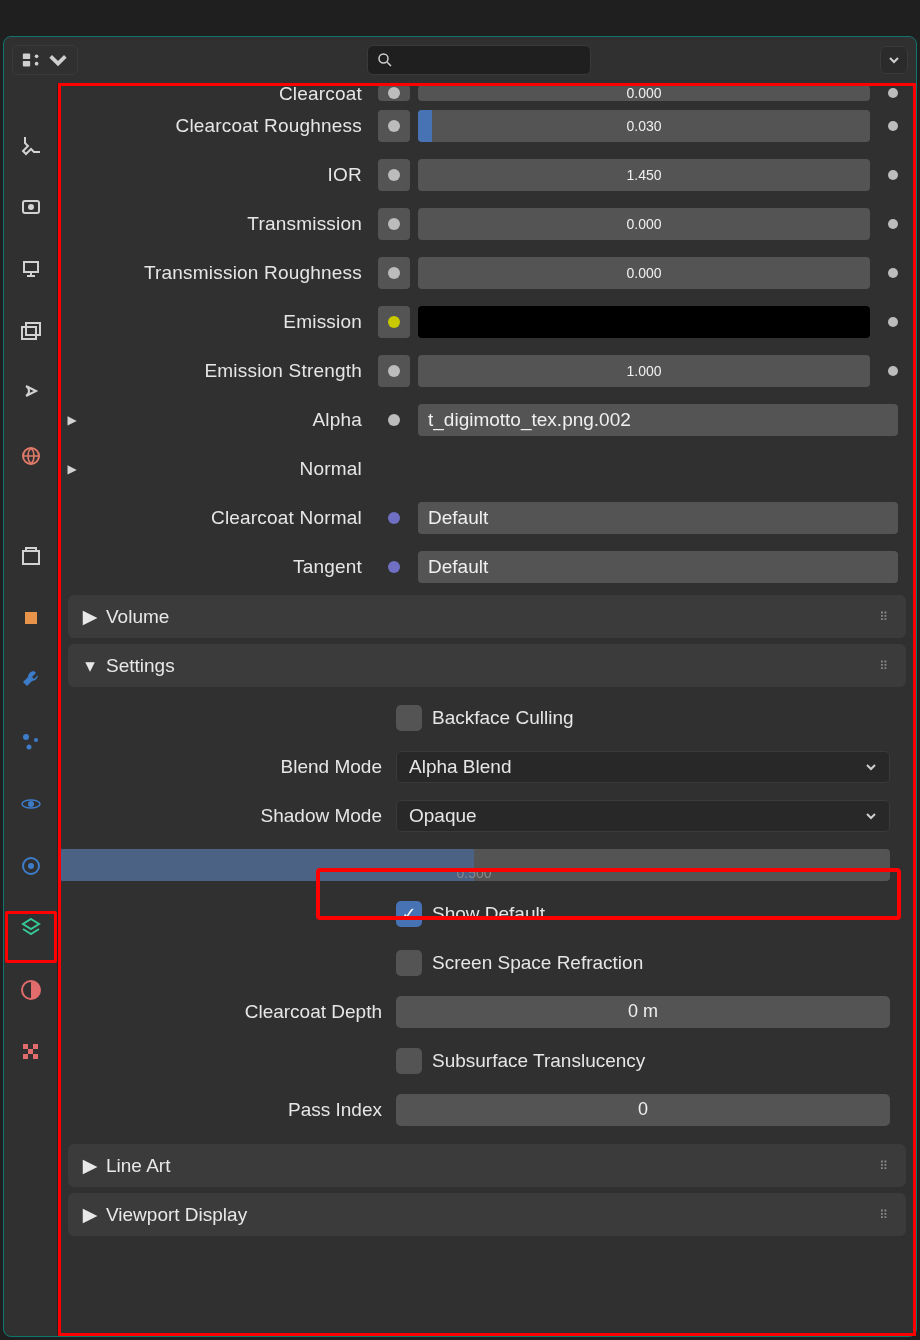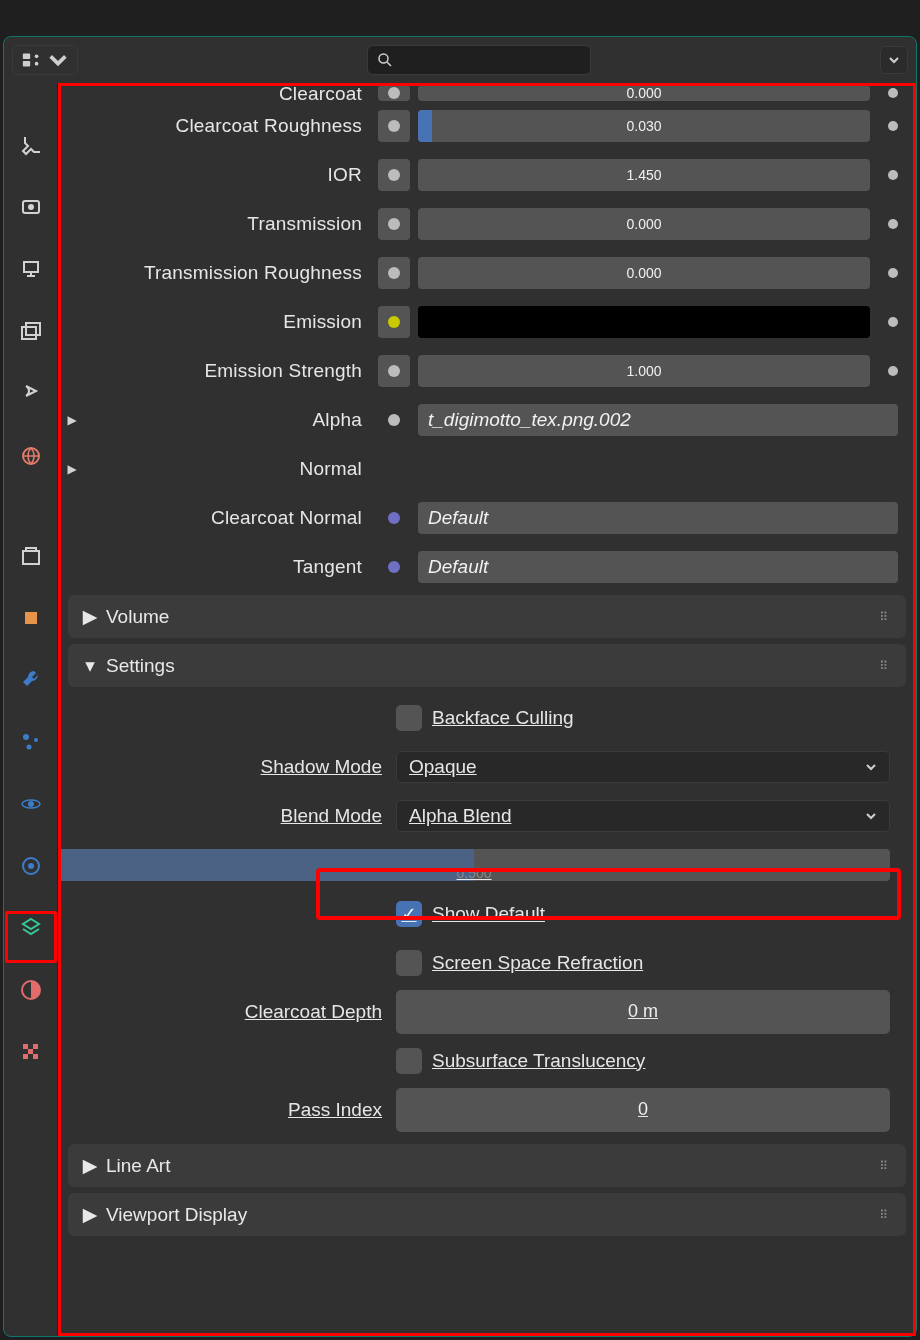--- a/index.html
+++ b/index.html
@@ -171,21 +171,20 @@
   }
   .slider span { position:relative; z-index:1; }
   .linkfield {
     flex:1; height:32px;
     background:#545454;
     border-radius:4px;
     display:flex; align-items:center;
     color:#f0f0f0;
     font-size:19px;
     padding:0 10px;
-    font-style:italic;
   }
   .blackfield {
     flex:1; height:32px;
     background:#000;
     border-radius:4px;
   }
   .trail-dot {
     width:10px; height:10px; border-radius:50%;
     background:#bcbcbc;
     margin-left:10px;
@@ -205,21 +204,20 @@
   .section .chev { width:16px; display:inline-block; text-align:center; }
   .drag-dots {
     position:absolute; right:16px; top:50%; transform:translateY(-50%);
     color:#8a8a8a;
     font-size:12px;
     letter-spacing:2px;
     line-height:6px;
   }
   .settings-block {
     padding:6px 8px 0 0;
-    text-decoration:underline;
   }
   .srow {
     display:flex;
     align-items:center;
     height:49px;
     padding:0 18px 0 0;
   }
   .srow .label {
     width:338px;
     text-align:right;
@@ -255,21 +253,21 @@
     flex:1; height:32px;
     background:#282828;
     border:1px solid #3a3a3a;
     border-radius:5px;
     display:flex; align-items:center; justify-content:space-between;
     padding:0 12px;
     font-size:19px;
     color:#e6e6e6;
   }
   .num {
-    flex:1; height:44px;
+    flex:1; height:32px;
     background:#545454;
     border-radius:5px;
     display:flex; align-items:center; justify-content:center;
     font-size:18px;
     color:#f0f0f0;
   }
 </style>
 </head>
 <body>
 
@@ -557,44 +555,44 @@
 
         <div class="srow">
           <div class="label"></div>
           <div class="control">
             <div class="checkbox"></div>
             <div class="checklabel">Backface Culling</div>
           </div>
         </div>
 
         <div class="srow">
+          <div class="label">Blend Mode</div>
+          <div class="control">
+            <div class="dropdown">
+              <span>Alpha Blend</span>
+              <svg viewBox="0 0 12 12" width="12" height="12">
+                  <path d="M2 4l4 4 4-4" stroke="#cfcfcf" stroke-width="2" fill="none"></path>
+                </svg>
+            </div>
+          </div>
+        </div>
+
+        <div class="srow">
           <div class="label">Shadow Mode</div>
           <div class="control">
             <div class="dropdown">
               <span>Opaque</span>
               <svg viewBox="0 0 12 12" width="12" height="12">
                   <path d="M2 4l4 4 4-4" stroke="#cfcfcf" stroke-width="2" fill="none"></path>
                 </svg>
             </div>
           </div>
         </div>
 
         <div class="srow">
-          <div class="label">Blend Mode</div>
-          <div class="control">
-            <div class="dropdown">
-              <span>Alpha Blend</span>
-              <svg viewBox="0 0 12 12" width="12" height="12">
-                  <path d="M2 4l4 4 4-4" stroke="#cfcfcf" stroke-width="2" fill="none"></path>
-                </svg>
-            </div>
-          </div>
-        </div>
-
-        <div class="srow">
           <div class="control">
             <div class="slider disabled">
               <div class="fill" style="width:50%"></div>
               <span>0.500</span>
             </div>
           </div>
         </div>
 
         <div class="srow">
           <div class="label"></div>

